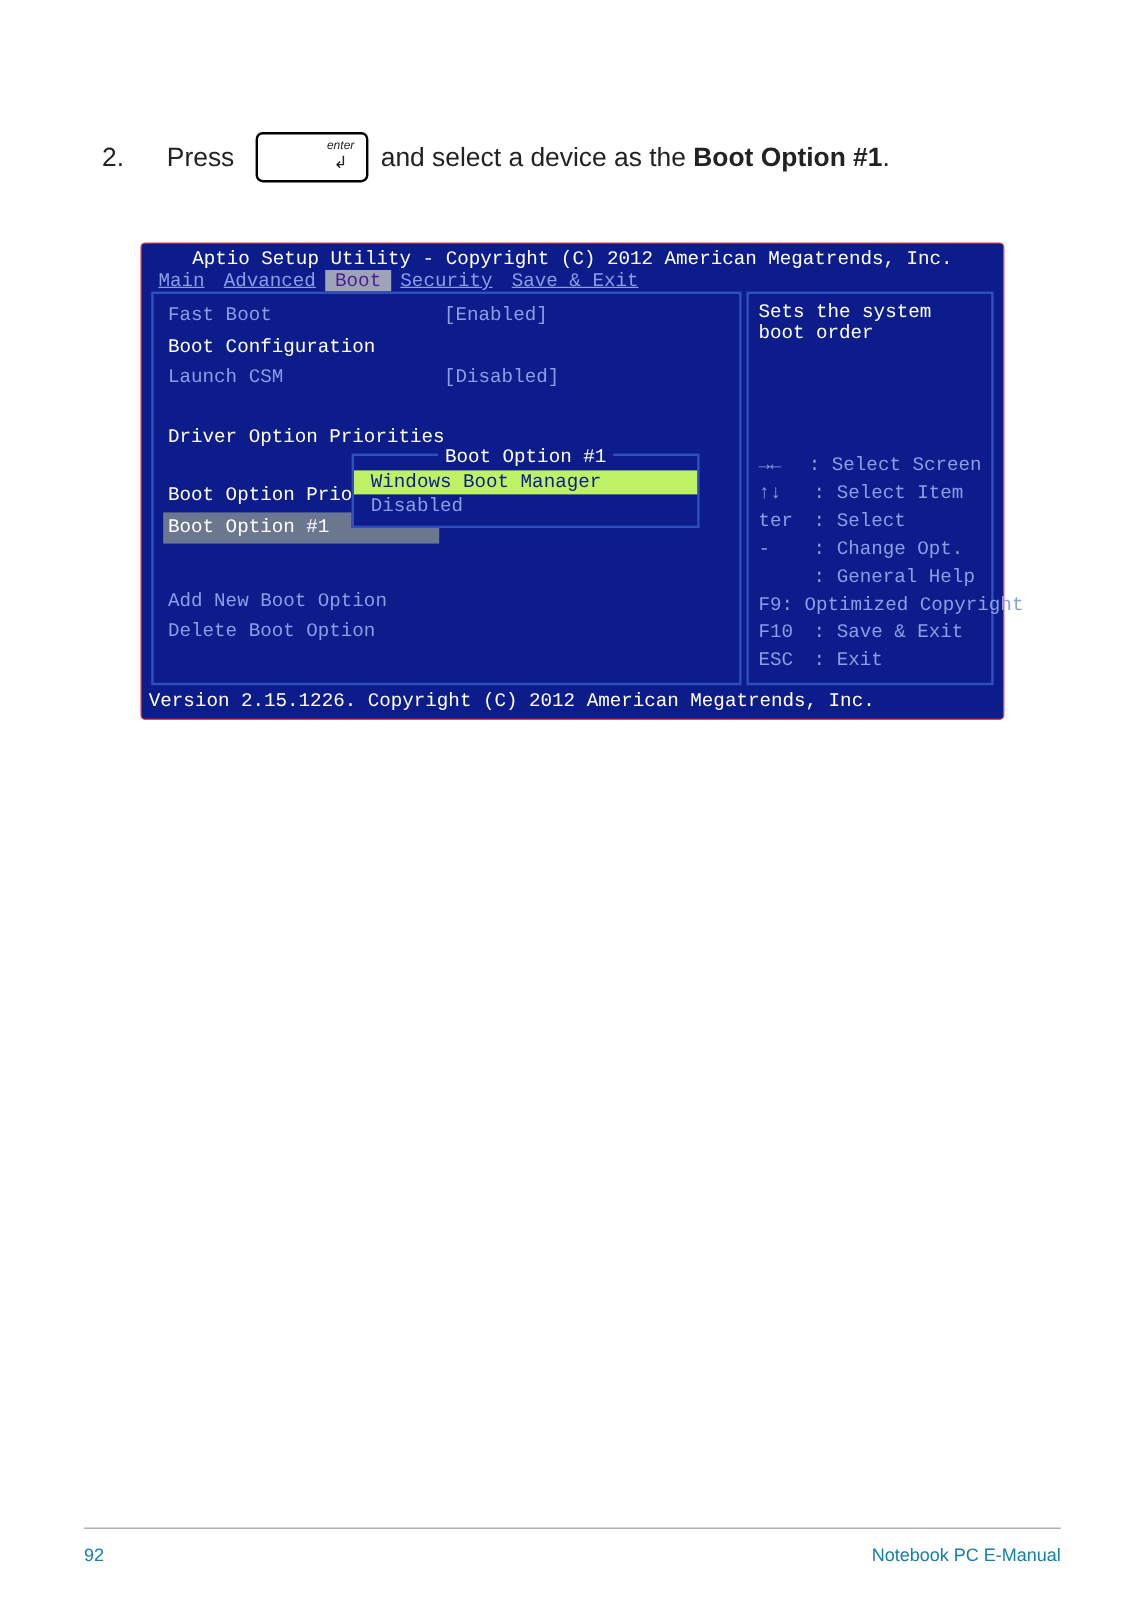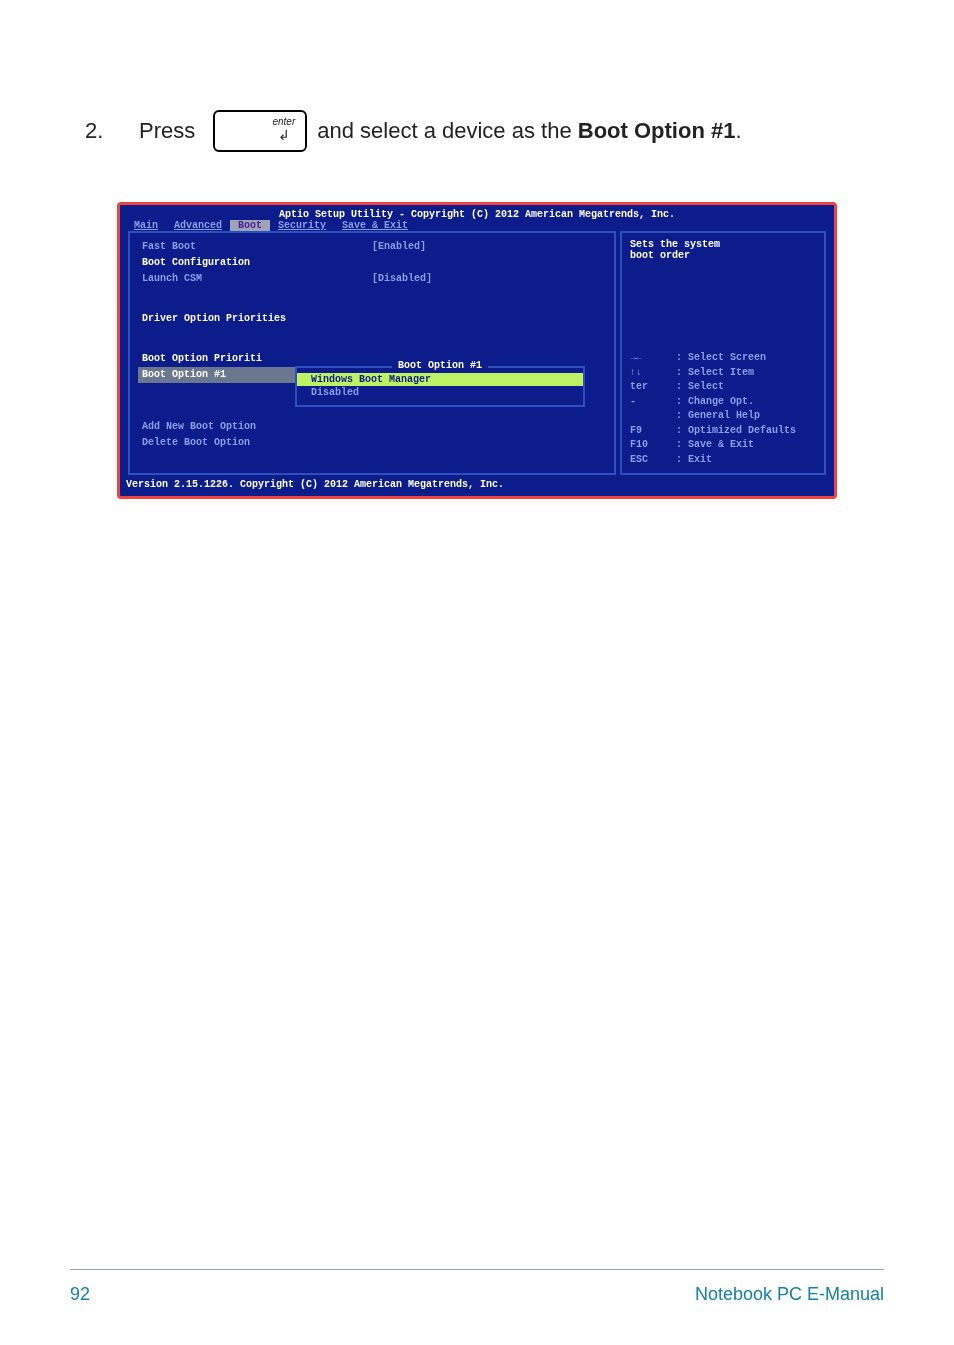--- a/index.html
+++ b/index.html
@@ -64,25 +64,25 @@
       font-style: normal;
     }
     .step-tail { }
     .step-tail b { font-weight: 700; }
 
     
     .bios {
       margin: 0 auto;
       width: 720px;
       font-family: "Courier New", Courier, monospace;
-      font-size: 10px;
-      font-weight: bold;
+      font-size: 16px;
+      font-weight: normal;
       background: #0c1c8b; 
       color: #fff;
-      border: 3px solid #ef4444;
+      border: 1px solid #ef4444;
       border-radius: 4px;
     }
     .bios-header {
       text-align: center;
       padding: 4px 6px 0 6px;
       color: #fff;
     }
     .bios-tabs {
       padding: 0 6px 0 6px;
       color: #8a9ee6;
@@ -165,21 +165,21 @@
       padding: 0 70px;
     }
     .footer-line {
       border: none;
       border-top: 1px solid #9aa0a6;
       margin-bottom: 14px;
     }
     .footer-row {
       display: flex;
       justify-content: space-between;
-      font-size: 18px;
+      font-size: 15px;
       color: #1380a8;
     }
   </style>
 </head>
 <body>
 
 <div class="content">
 
   <div class="step-line">
     <span class="step-num">2.</span>
@@ -259,21 +259,21 @@
         <div style="color:#fff">boot order</div>
 
         <div style="height:90px"></div>
 
         <div class="help-block">
           <div class="row"><span class="key">→←</span><span class="txt">: Select Screen</span></div>
           <div class="row"><span class="key">↑↓</span><span class="txt">: Select Item</span></div>
           <div class="row"><span class="key">ter</span><span class="txt">: Select</span></div>
           <div class="row"><span class="key">-</span><span class="txt">: Change Opt.</span></div>
           <div class="row"><span class="key"></span><span class="txt">: General Help</span></div>
-          <div class="row"><span class="key">F9</span><span class="txt">: Optimized Defaults</span></div>
+          <div class="row"><span class="key">F9</span><span class="txt">: Optimized Copyright</span></div>
           <div class="row"><span class="key">F10</span><span class="txt">: Save &amp; Exit</span></div>
           <div class="row"><span class="key">ESC</span><span class="txt">: Exit</span></div>
         </div>
       </div>
     </div>
 
     <div class="bios-footer">Version 2.15.1226. Copyright (C) 2012 American Megatrends, Inc.</div>
   </div>
 
 </div>

